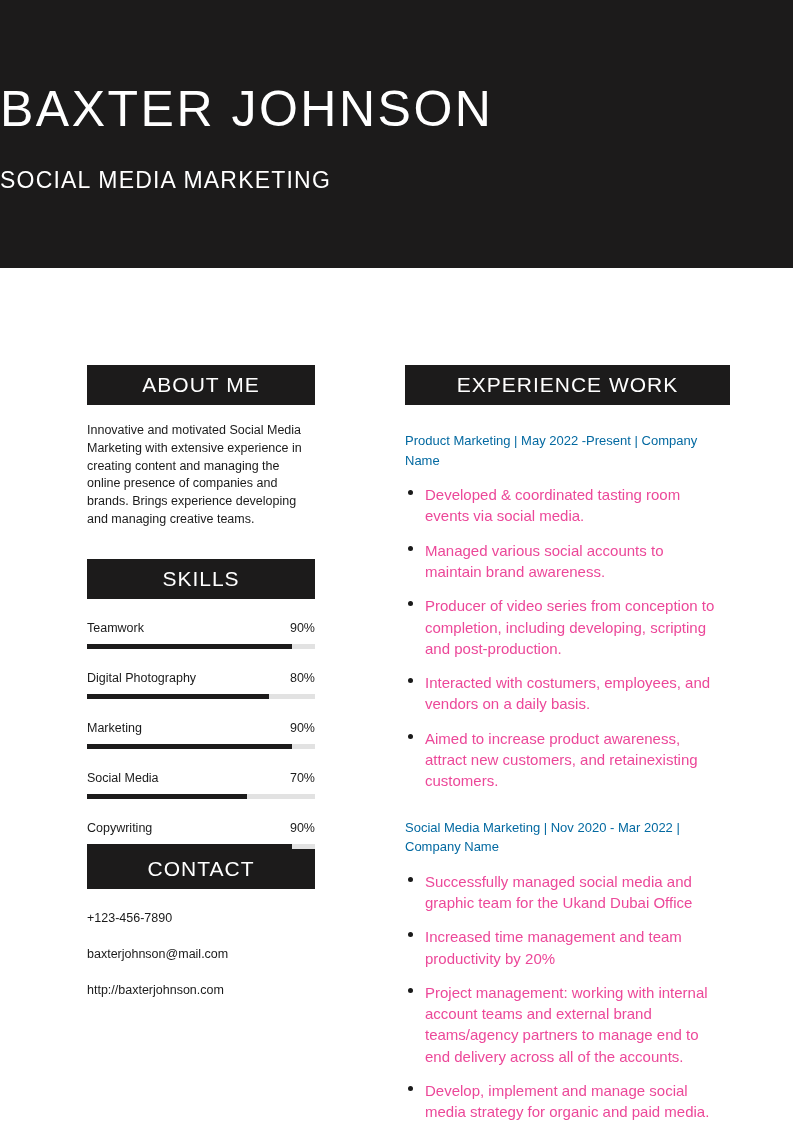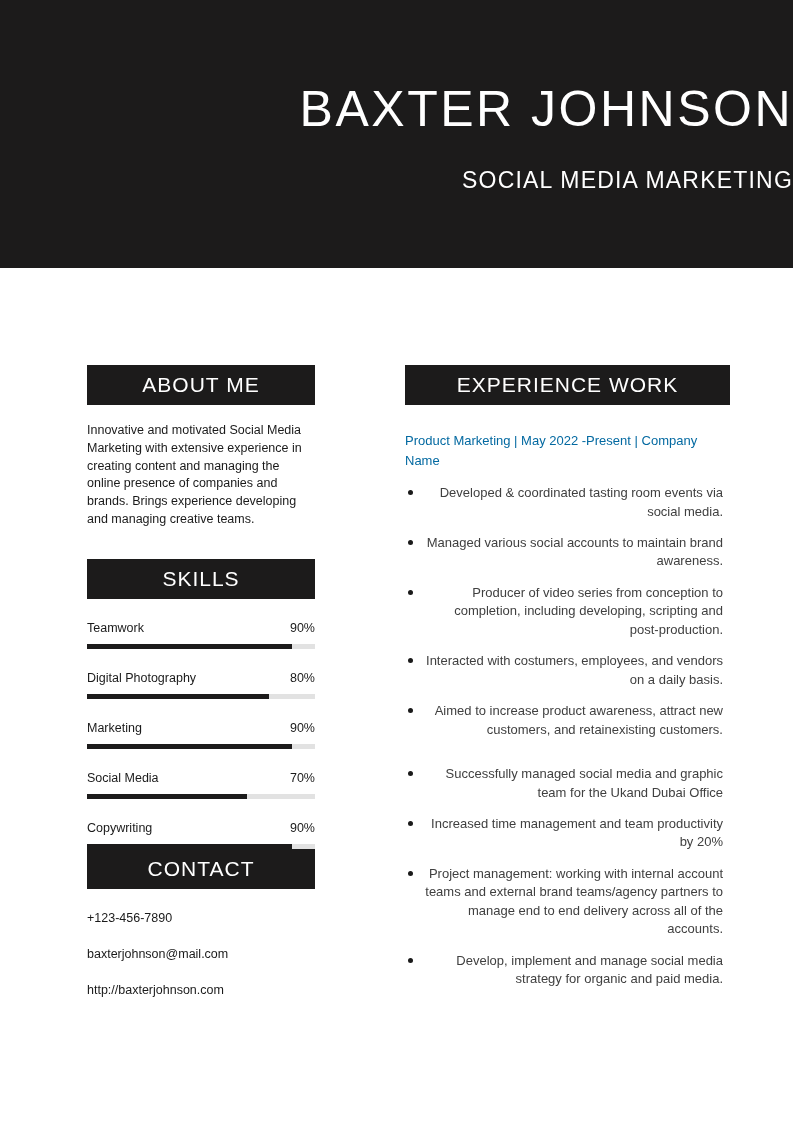--- a/index.html
+++ b/index.html
@@ -21,21 +21,21 @@
     position: relative;
     background: #ffffff;
   }
 
   
   .header {
     background: #1c1b1b;
     height: 268px;
     display: flex;
     flex-direction: column;
-    align-items: flex-end;
+    align-items: flex-start;
     justify-content: center;
     padding-top: 8px;
     box-sizing: border-box;
     gap: 12px;
   }
   .header-name {
     color: #ffffff;
     font-size: 50px;
     letter-spacing: 2.5px;
     font-weight: 400;
@@ -135,25 +135,24 @@
     color: #0369a1;
   }
   .bullets {
     margin: 14px 0 0 0;
     padding: 0;
     list-style: none;
   }
   .bullets li {
     position: relative;
     padding-left: 20px;
-    font-size: 13px;
+    font-size: 15px;
     line-height: 1.42;
     margin-bottom: 13px;
-    color: #404040;
-    text-align: right;
+    color: #ec4899;
   }
   .bullets li:before {
     content: "";
     position: absolute;
     left: 3px;
     top: 6px;
     width: 5px;
     height: 5px;
     border-radius: 50%;
     background: #1a1a1a;
@@ -247,20 +246,21 @@
         <ul class="bullets">
           <li>Developed &amp; coordinated tasting room events via social media.</li>
           <li>Managed various social accounts to maintain brand awareness.</li>
           <li>Producer of video series from conception to completion, including developing, scripting and post-production.</li>
           <li>Interacted with costumers, employees, and vendors on a daily basis.</li>
           <li>Aimed to increase product awareness, attract new customers, and retainexisting customers.</li>
         </ul>
       </div>
 
       <div class="job">
+        <div class="job-title">Social Media Marketing | Nov 2020 - Mar 2022 | Company Name</div>
         <ul class="bullets">
           <li>Successfully managed social media and graphic team for the Ukand Dubai Office</li>
           <li>Increased time management and team productivity by 20%</li>
           <li>Project management: working with internal account teams and external brand teams/agency partners to manage end to end delivery across all of the accounts.</li>
           <li>Develop, implement and manage social media strategy for organic and paid media.</li>
         </ul>
       </div>
     </div>
 
   </div>

